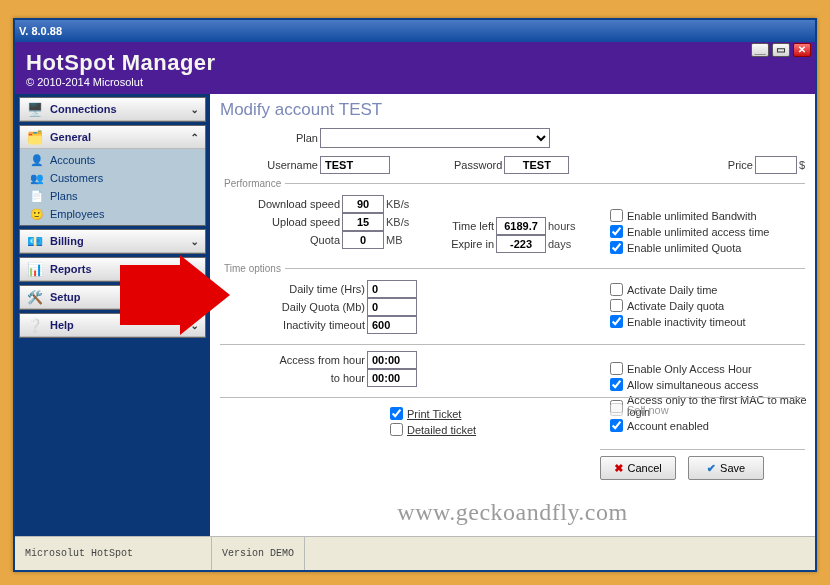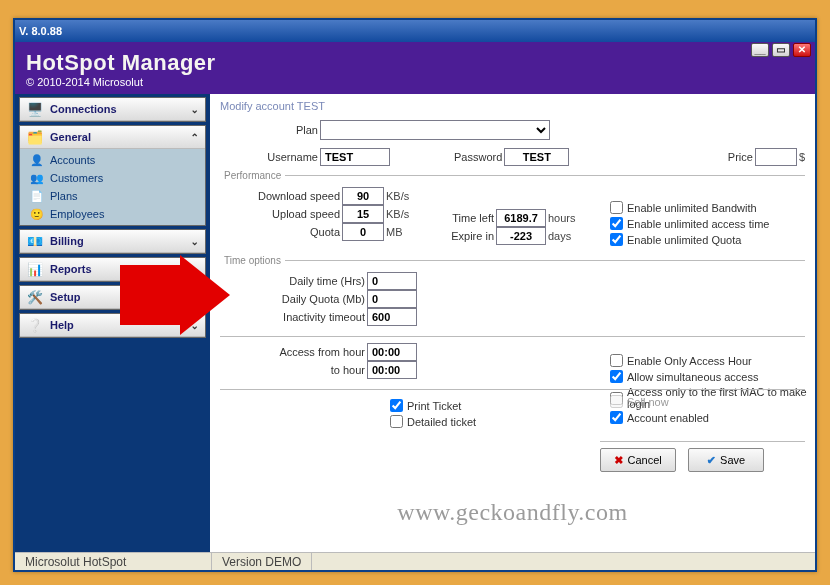--- a/index.html
+++ b/index.html
@@ -94,21 +94,21 @@
   .main {
     flex:1;
     background:#fff;
     position:relative;
     padding:4px 10px 4px 10px;
     color:#333;
   }
   .breadcrumb {
     color:#7a89b8;
     padding:2px 0 8px;
-    font-size:11px;
+    font-size:17px;
   }
   fieldset {
     border:none;
     border-top:1px solid #bbb;
     margin:4px 0 8px;
     padding:6px 0 2px;
   }
   legend {
     color:#888;
     font-size:10px;
@@ -142,25 +142,25 @@
     height:24px;
     background:linear-gradient(#fafafa,#dedede);
     border:1px solid #888;
     border-radius:2px;
     display:inline-flex;align-items:center;justify-content:center;gap:4px;
     font-size:11px;
     cursor:pointer;
   }
   .statusbar {
     position:absolute;bottom:0;left:0;right:0;
-    height:18px;
+    height:34px;
     background:#ece9d8;
     border-top:1px solid #bbb;
     display:flex;align-items:center;
-    font-size:12px;color:#444;
+    font-size:10px;color:#444;font-family:Liberation Mono, monospace;
   }
   .statusbar .cell { padding:0 10px; border-right:1px solid #bbb; height:100%; display:flex;align-items:center;}
   .watermark {
     position:absolute;
     left:50%; transform:translateX(-50%);
     bottom:30px;
     color:#9b9b9b;
     font-size:24px;
     letter-spacing:0.5px;
     pointer-events:none;
@@ -348,20 +348,34 @@
           </div>
           <div class="row">
             <span class="lbl" style="width:145px;">Daily Quota (Mb)</span>
             <input type="text" class="fld bold" style="width: 50px;" value="0">
           </div>
           <div class="row">
             <span class="lbl" style="width:145px;">Inactivity timeout</span>
             <input type="text" class="fld bold" style="width: 50px;" value="600">
           </div>
         </div>
+        <div class="col-right-checks" style="top:6px;">
+          <div class="cb-row">
+              <input type="checkbox" style="">
+              <span>Activate Daily time</span>
+            </div>
+          <div class="cb-row">
+              <input type="checkbox" style="">
+              <span>Activate Daily quota</span>
+            </div>
+          <div class="cb-row">
+              <input type="checkbox" checked="" style="">
+              <span>Enable inactivity timeout</span>
+            </div>
+        </div>
       </fieldset>
 
       <fieldset class="section-container" style="border-top:1px solid #bbb;">
         <div>
           <div class="row">
             <span class="lbl" style="width:145px;">Access from hour</span>
             <input type="text" class="fld bold" style="width: 50px;" value="00:00">
           </div>
           <div class="row">
             <span class="lbl" style="width:145px;">to hour</span>
@@ -378,21 +392,21 @@
               <span>Allow simultaneous access</span>
             </div>
           <div class="cb-row">
               <input type="checkbox" style="">
               <span>Access only to the first MAC to make login</span>
             </div>
         </div>
       </fieldset>
 
       <fieldset class="section-container" style="border-top:1px solid #bbb;">
-        <div style="margin-left:170px;">
+        <div style="margin-left:170px;text-decoration:underline;">
           <div class="cb-row">
               <input type="checkbox" checked="" style="">
               <span>Print Ticket</span>
             </div>
           <div class="cb-row">
               <input type="checkbox" style="">
               <span>Detailed ticket</span>
             </div>
         </div>
         <div class="col-right-checks" style="top:2px;">

